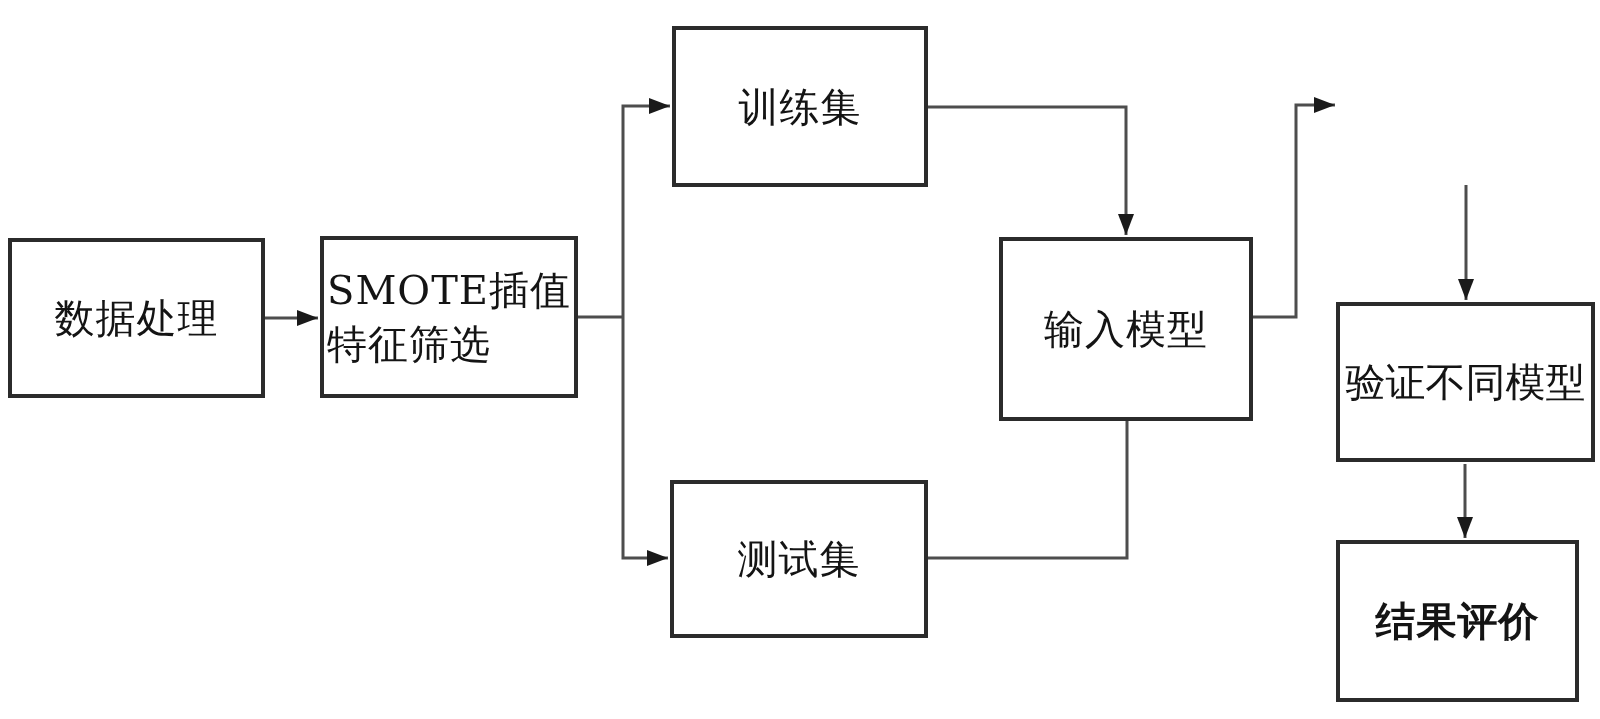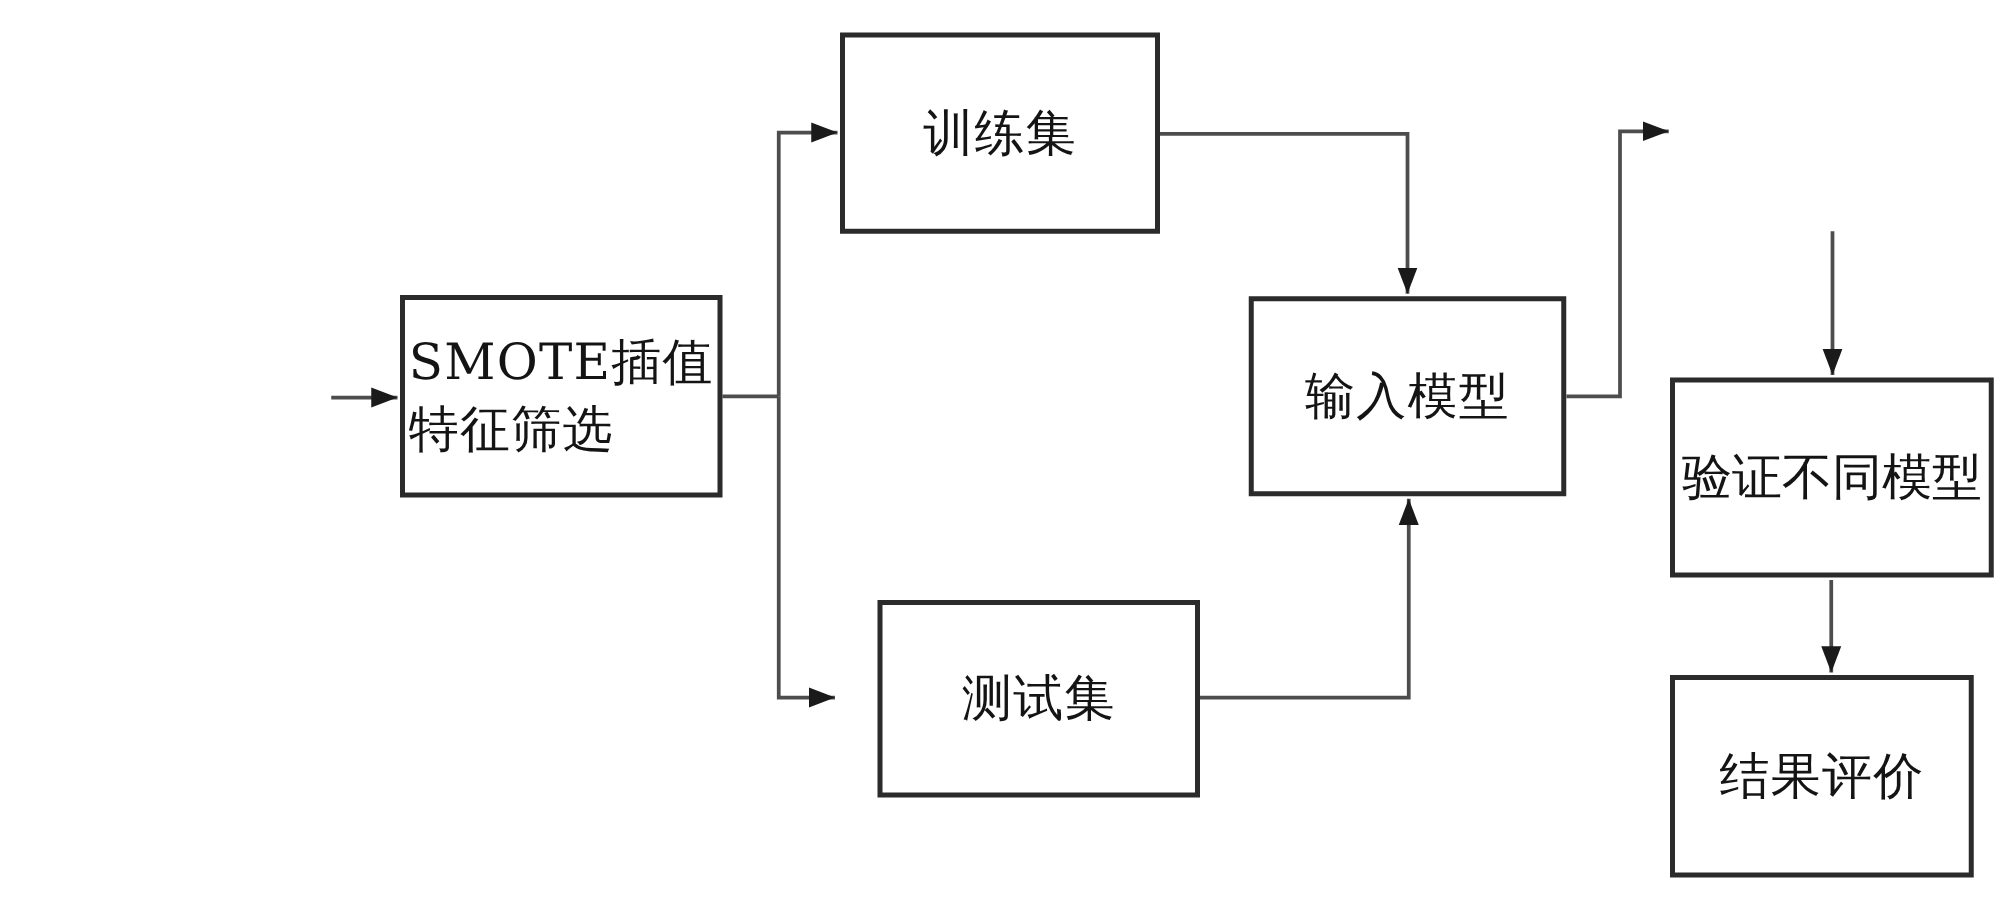--- a/index.html
+++ b/index.html
@@ -84,40 +84,43 @@
 
     <path d="M928 558 H1127 V399" marker-end="url(#arrowhead)"></path>
 
     <path d="M1253 317 H1296 V105 H1335" marker-end="url(#arrowhead)"></path>
 
     <path d="M1466 185 V300" marker-end="url(#arrowhead)"></path>
 
     <path d="M1465 464 V538" marker-end="url(#arrowhead)"></path>
   </svg>
 
+  <div class="node" style="left:8px; top:238px; width:257px; height:160px;">
+    <span class="label">数据处理</span>
+  </div>
 
   <div class="node" style="left:320px; top:236px; width:258px; height:162px;">
     <span class="label">SMOTE插值
 特征筛选</span>
   </div>
 
   <div class="node" style="left:672px; top:26px; width:256px; height:161px;">
     <span class="label">训练集</span>
   </div>
 
-  <div class="node" style="left:702px; top:480px; width:258px; height:158px;">
+  <div class="node" style="left:670px; top:480px; width:258px; height:158px;">
     <span class="label">测试集</span>
   </div>
 
-  <div class="node" style="left:999px; top:237px; width:254px; height:160px;">
+  <div class="node" style="left:999px; top:237px; width:254px; height:184px;">
     <span class="label">输入模型</span>
   </div>
 
 
   <div class="node wide-text" style="left:1336px; top:302px; width:259px; height:160px;">
     <span class="label">验证不同模型</span>
   </div>
 
-  <div class="node" style="left:1336px; top:540px; width:243px; height:162px;">
+  <div class="node" style="left:1336px; top:540px; width:243px; height:162px;font-weight:bold;">
     <span class="label">结果评价</span>
   </div>
 
 </div>
 
 </body></html>

